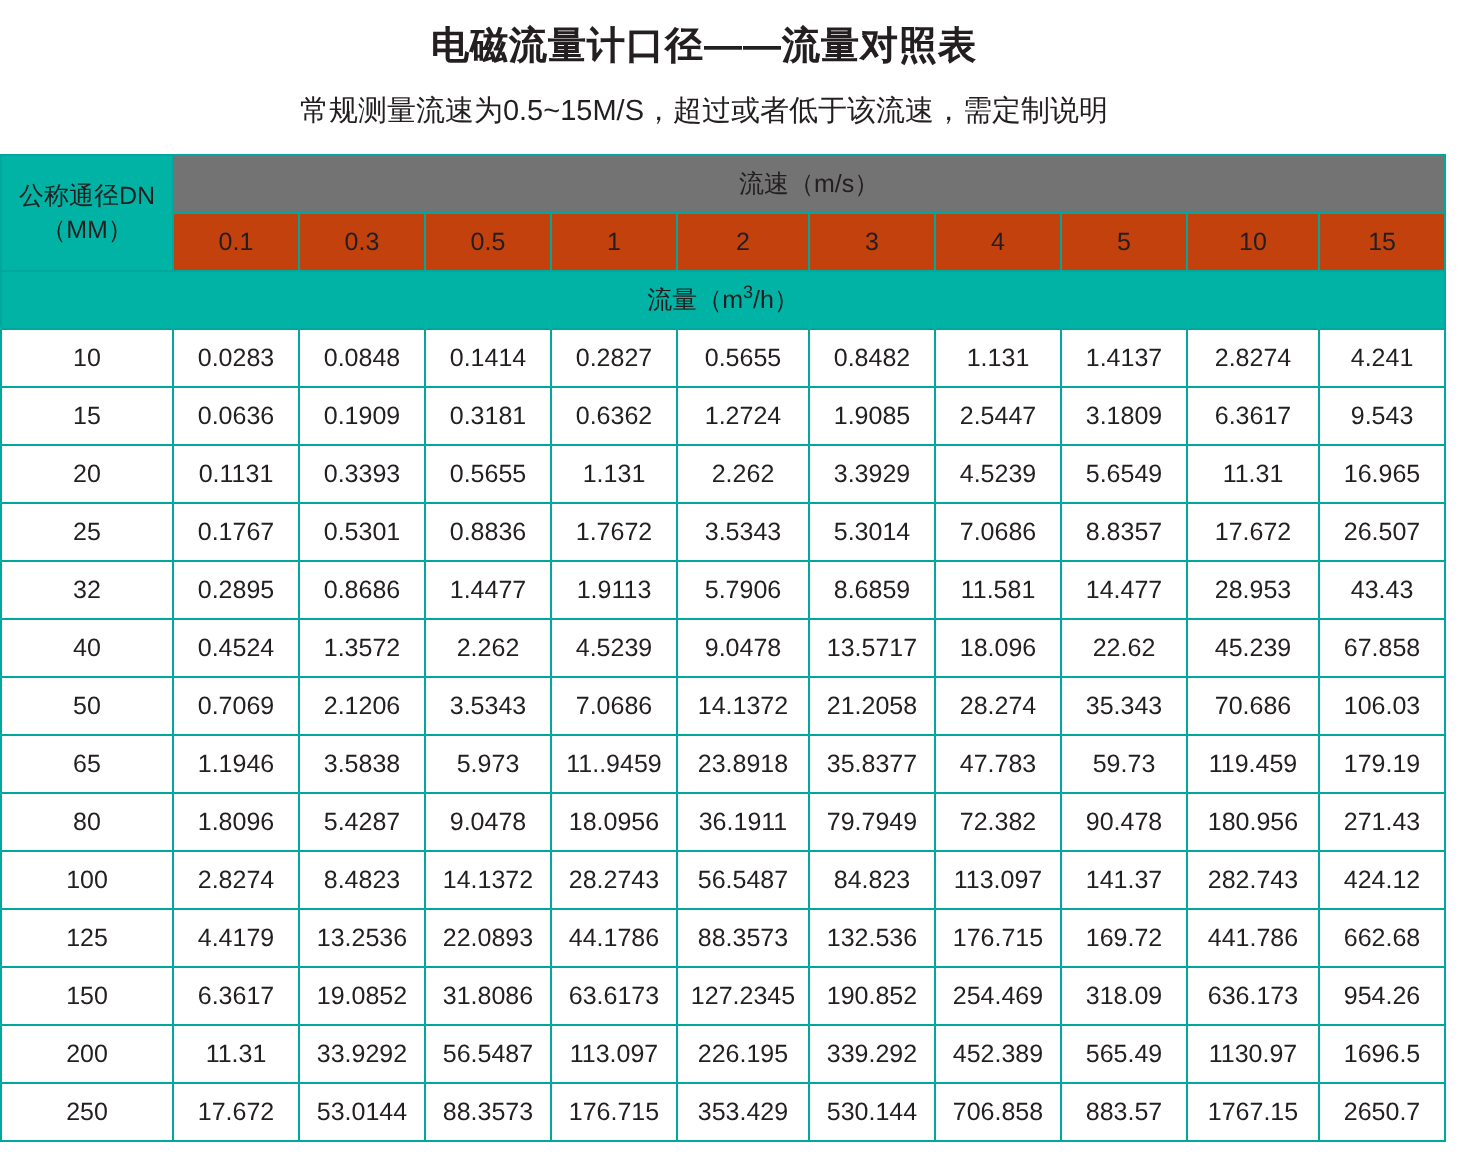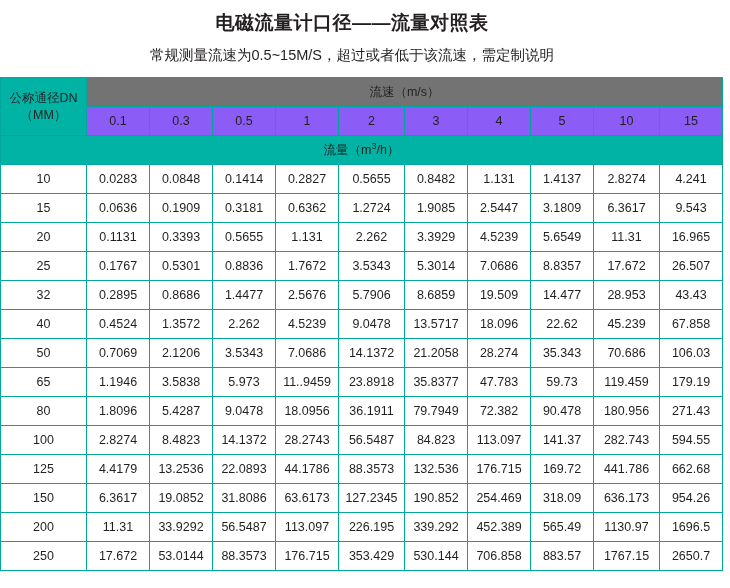--- a/index.html
+++ b/index.html
@@ -62,21 +62,21 @@
     color: #ffffff;
     font-size: 13.5px;
   }
   .hdr-unit {
     background: #00b3a4;
     color: #ffffff;
     font-size: 13.5px;
     height: 26px;
   }
   .hdr-sub {
-    background: #8b5cf6;
+    background: #c2410c;
     color: #ffffff;
     font-size: 13px;
     height: 26px;
   }
   .dn-cell {
     background: #ffffff;
   }
   sup {
     font-size: 9px;
     vertical-align: super;
@@ -179,24 +179,24 @@
         <td>7.0686</td>
         <td>8.8357</td>
         <td>17.672</td>
         <td>26.507</td>
       </tr>
       <tr>
         <td class="dn-cell">32</td>
         <td>0.2895</td>
         <td>0.8686</td>
         <td>1.4477</td>
-        <td>2.5676</td>
+        <td>1.9113</td>
         <td>5.7906</td>
         <td>8.6859</td>
-        <td>19.509</td>
+        <td>11.581</td>
         <td>14.477</td>
         <td>28.953</td>
         <td>43.43</td>
       </tr>
       <tr>
         <td class="dn-cell">40</td>
         <td>0.4524</td>
         <td>1.3572</td>
         <td>2.262</td>
         <td>4.5239</td>
@@ -250,21 +250,21 @@
         <td class="dn-cell">100</td>
         <td>2.8274</td>
         <td>8.4823</td>
         <td>14.1372</td>
         <td>28.2743</td>
         <td>56.5487</td>
         <td>84.823</td>
         <td>113.097</td>
         <td>141.37</td>
         <td>282.743</td>
-        <td>594.55</td>
+        <td>424.12</td>
       </tr>
       <tr>
         <td class="dn-cell">125</td>
         <td>4.4179</td>
         <td>13.2536</td>
         <td>22.0893</td>
         <td>44.1786</td>
         <td>88.3573</td>
         <td>132.536</td>
         <td>176.715</td>

